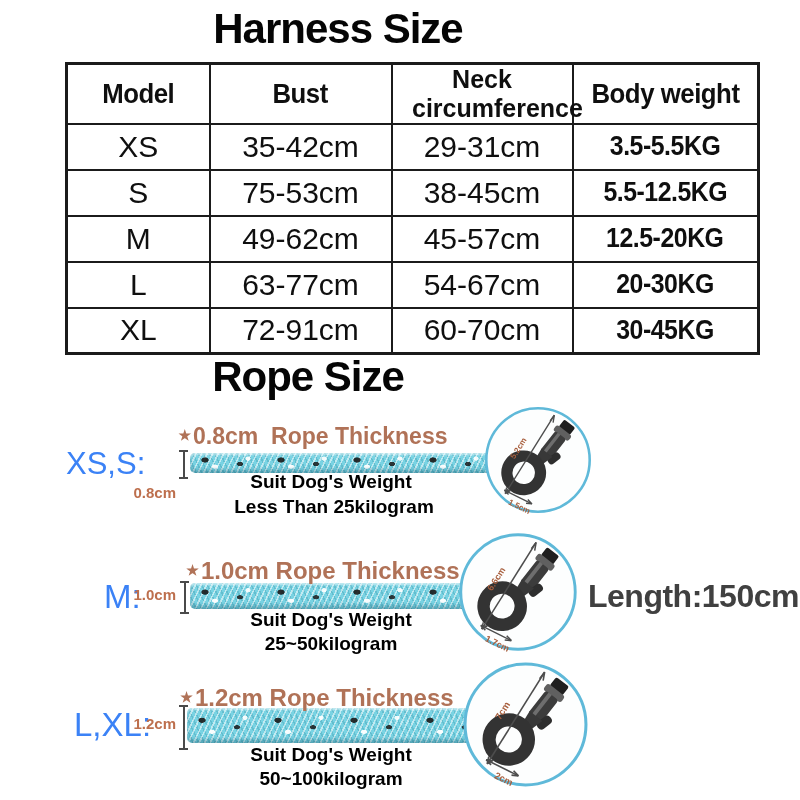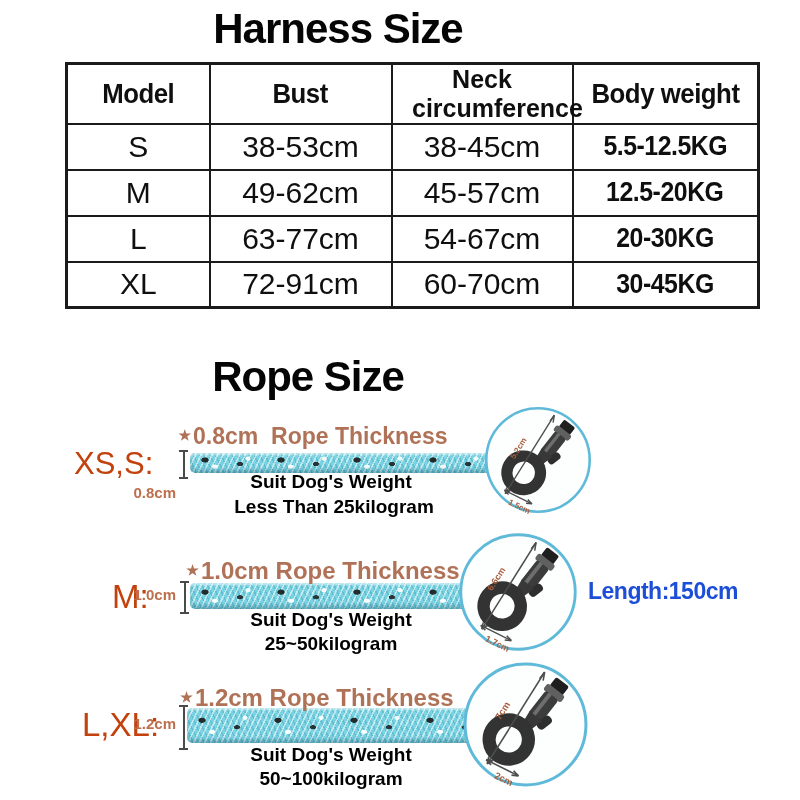--- a/index.html
+++ b/index.html
@@ -14,29 +14,29 @@
   table.size td,table.size th{border:2px solid #1b1b1b;text-align:center;vertical-align:middle;padding:0;}
   table.size tr{height:46px;}
   .th{font-size:28px;font-weight:700;}
   .th-small{font-size:25px;font-weight:700;line-height:1.15;}
   .th-small span{display:inline-block;max-width:140px;}
   .cell{font-size:30px;font-weight:400;}
   .wcell{font-size:27px;}
   .cond{display:inline-block;font-weight:700;letter-spacing:-0.5px;transform:scaleX(.92);}
 
   
-  .size-label{font-size:32px;color:#c2410c;margin-left:8px;}
+  .size-label{font-size:32px;color:#3b82f6;}
   .thick-label{font-size:15px;font-weight:700;color:#bd6f4d;text-align:right;}
   .dim-bracket{width:9px;border-top:2px solid #4a4a4a;border-bottom:2px solid #4a4a4a;
                background:linear-gradient(#4a4a4a,#4a4a4a) center/2px 100% no-repeat;}
   .headline{font-weight:700;color:#b07257;text-align:center;}
   .headline .txt{white-space:pre;}
   .star{font-size:14px;vertical-align:4px;margin-right:2px;}
   .suit{font-size:19px;font-weight:700;color:#000000;text-align:center;}
-  .length-label{font-size:23px;font-weight:800;color:#1d4ed8;letter-spacing:-0.5px;}
+  .length-label{font-size:32px;font-weight:800;color:#404040;letter-spacing:-0.5px;}
 
   .rope{background-color:#79d3e3;border-radius:5px;
     background-image:
       radial-gradient(ellipse 7px 5px at 15px 35%, rgba(25,25,25,.9) 45%, rgba(25,25,25,0) 58%),
       radial-gradient(ellipse 6px 4px at 25px 68%, rgba(255,255,255,.95) 45%, rgba(255,255,255,0) 58%),
       radial-gradient(ellipse 6px 4px at 50px 55%, rgba(25,25,25,.85) 45%, rgba(25,25,25,0) 58%),
       radial-gradient(ellipse 5px 4px at 58px 28%, rgba(255,255,255,.9) 45%, rgba(255,255,255,0) 58%),
       repeating-linear-gradient(115deg, rgba(255,255,255,.55) 0 1.5px, rgba(255,255,255,0) 1.5px 5px),
       repeating-linear-gradient(65deg, rgba(0,90,110,.18) 0 1.5px, rgba(0,0,0,0) 1.5px 5px);
     background-size:76px 100%,76px 100%,76px 100%,76px 100%,auto,auto;
@@ -60,22 +60,28 @@
         <col style="width:186px">
       </colgroup>
     <tbody>
         <tr>
       <th class="th"><span class="cond">Model</span></th>
       <th class="th"><span class="cond">Bust</span></th>
       <th class="th-small"><span>Neck circumference</span></th>
       <th class="th"><span class="cond">Body weight</span></th>
     </tr>
     <tr>
+      <td class="cell">XS</td>
+      <td class="cell">35-42cm</td>
+      <td class="cell">29-31cm</td>
+      <td class="wcell"><span class="cond">3.5-5.5KG</span></td>
+    </tr>
+    <tr>
       <td class="cell">S</td>
-      <td class="cell">38-53cm</td>
+      <td class="cell">75-53cm</td>
       <td class="cell">38-45cm</td>
       <td class="wcell"><span class="cond">5.5-12.5KG</span></td>
     </tr>
     <tr>
       <td class="cell">M</td>
       <td class="cell">49-62cm</td>
       <td class="cell">45-57cm</td>
       <td class="wcell"><span class="cond">12.5-20KG</span></td>
     </tr>
     <tr>

